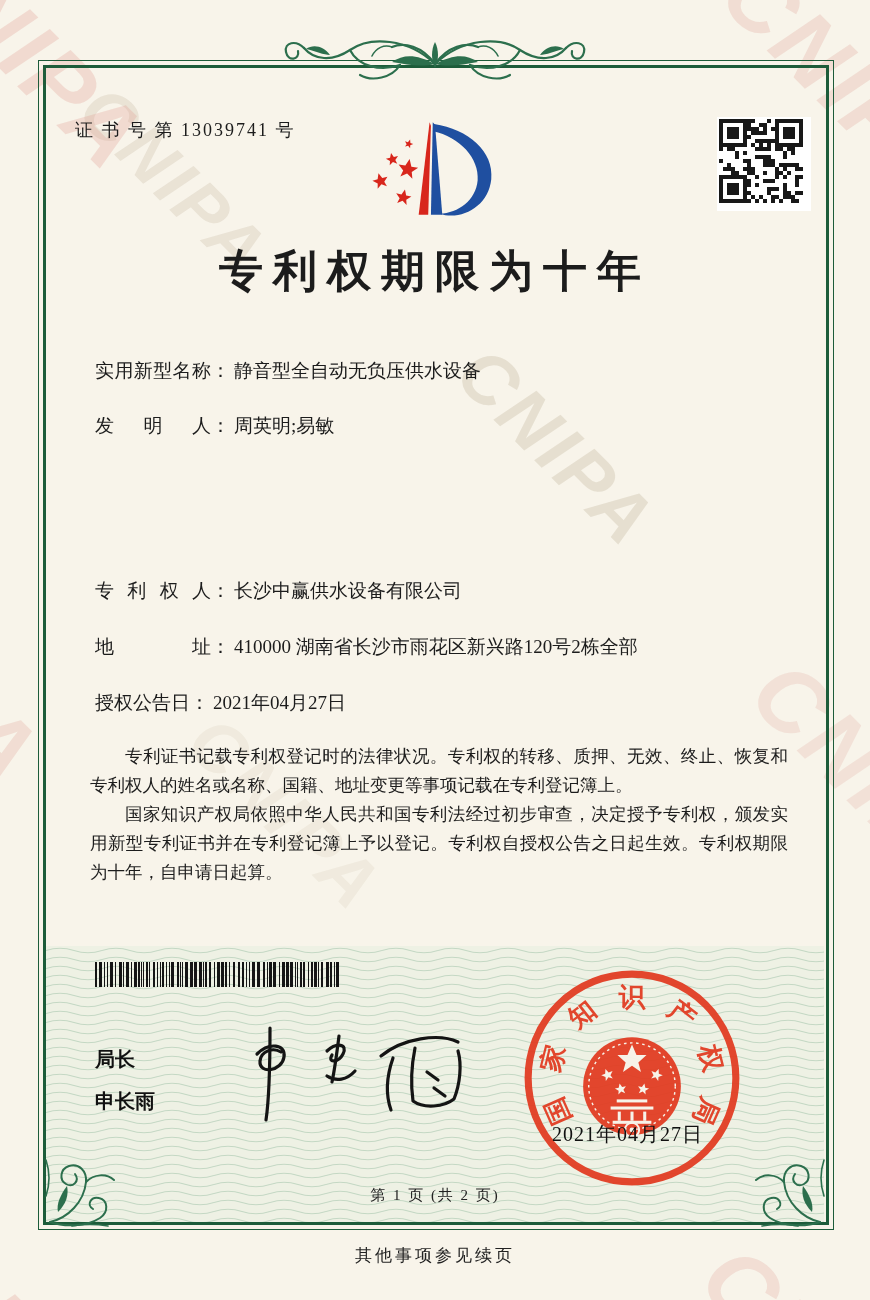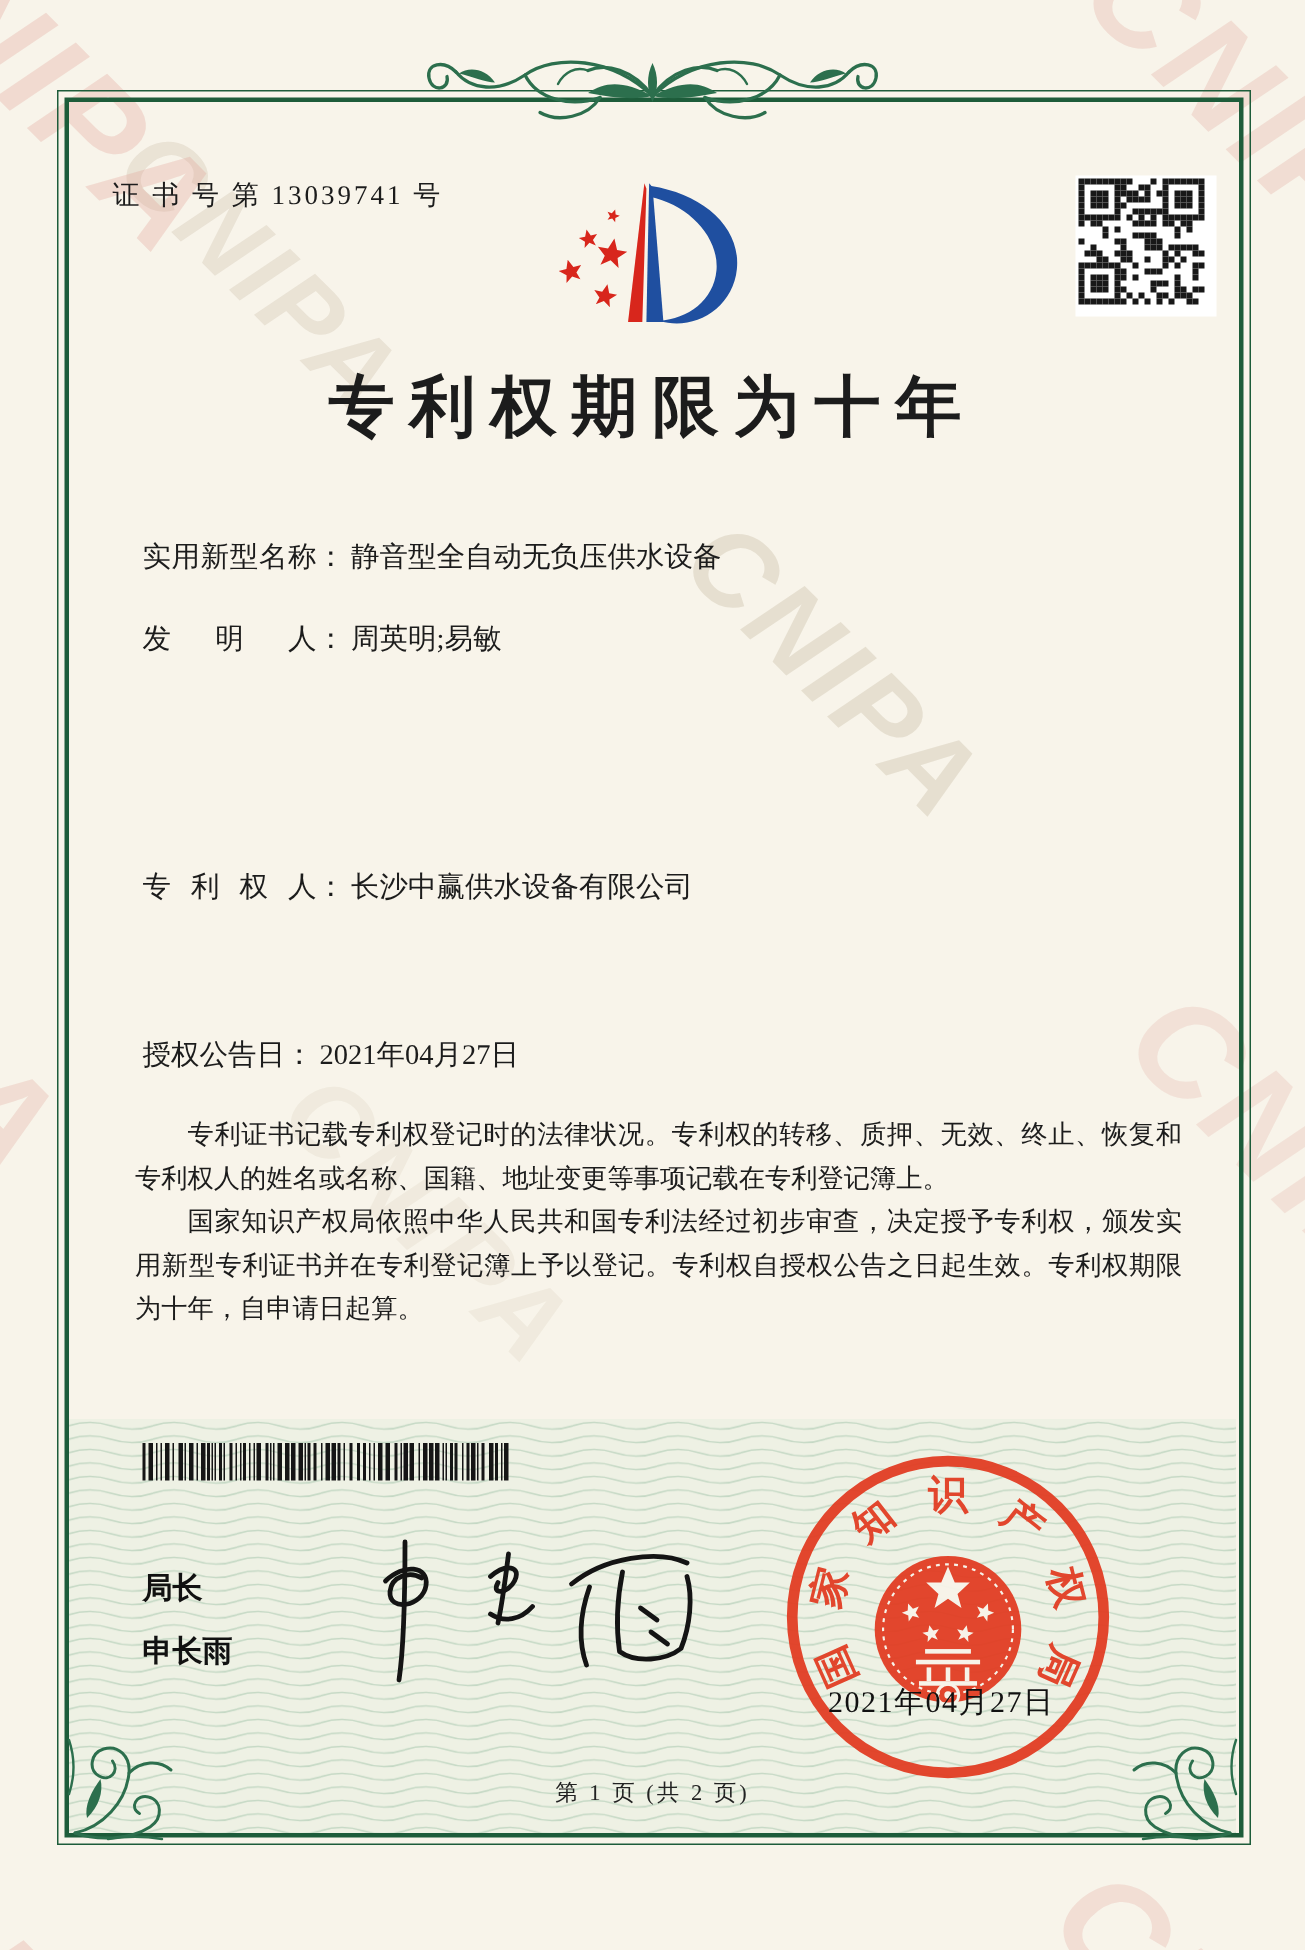--- a/index.html
+++ b/index.html
@@ -353,20 +353,23 @@
 
   <div class="field-row" style="top:358px;">
     <span class="flabel">实用新型名称</span><span class="fcolon">：</span><span class="fvalue">静音型全自动无负压供水设备</span>
   </div>
   <div class="field-row" style="top:413px;">
     <span class="flabel">发明人</span><span class="fcolon">：</span><span class="fvalue">周英明;易敏</span>
   </div>
   <div class="field-row" style="top:578px;">
     <span class="flabel">专利权人</span><span class="fcolon">：</span><span class="fvalue">长沙中赢供水设备有限公司</span>
   </div>
+  <div class="field-row" style="top:634px;">
+    <span class="flabel">地址</span><span class="fcolon">：</span><span class="fvalue">410000 湖南省长沙市雨花区新兴路120号2栋全部</span>
+  </div>
   <div class="field-row" style="top:690px;width:700px;">
     <span>授权公告日</span><span class="fcolon">：</span><span>2021年04月27日</span>
   </div>
 
   <div class="body-text">
     <p>专利证书记载专利权登记时的法律状况。专利权的转移、质押、无效、终止、恢复和专利权人的姓名或名称、国籍、地址变更等事项记载在专利登记簿上。</p>
     <p>国家知识产权局依照中华人民共和国专利法经过初步审查，决定授予专利权，颁发实用新型专利证书并在专利登记簿上予以登记。专利权自授权公告之日起生效。专利权期限为十年，自申请日起算。</p>
   </div>
 
   <div class="barcode" id="barcode">
@@ -487,14 +490,15 @@
         <rect x="91" y="152" width="38" height="3"></rect>
       </g>
       <circle cx="110" cy="161" r="7" fill="none" stroke="#f8f4ea" stroke-width="2"></circle>
       <circle cx="110" cy="161" r="2.4" fill="#f8f4ea"></circle>
     </g>
   </svg>
 
   <div class="seal-date">2021年04月27日</div>
 
   <div class="page-info">第 1 页 (共 2 页)</div>
+  <div class="footer-note">其他事项参见续页</div>
 
 </div>
 
 </body></html>

